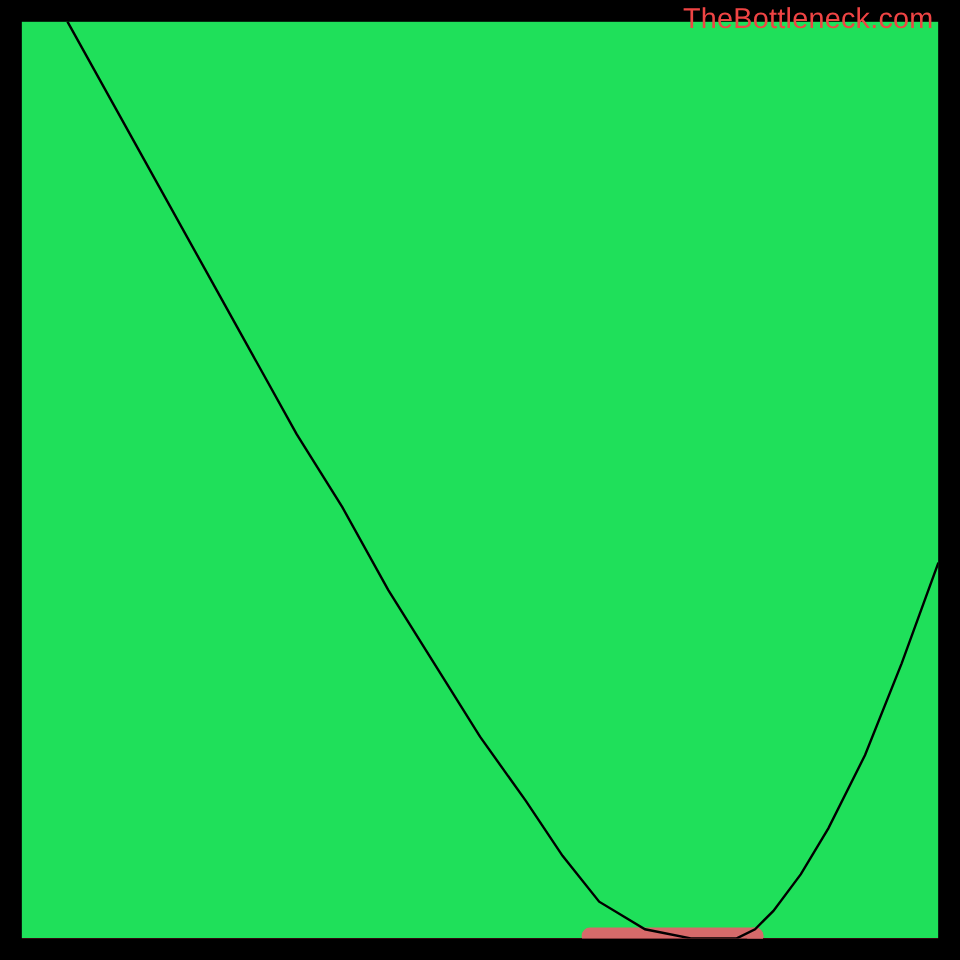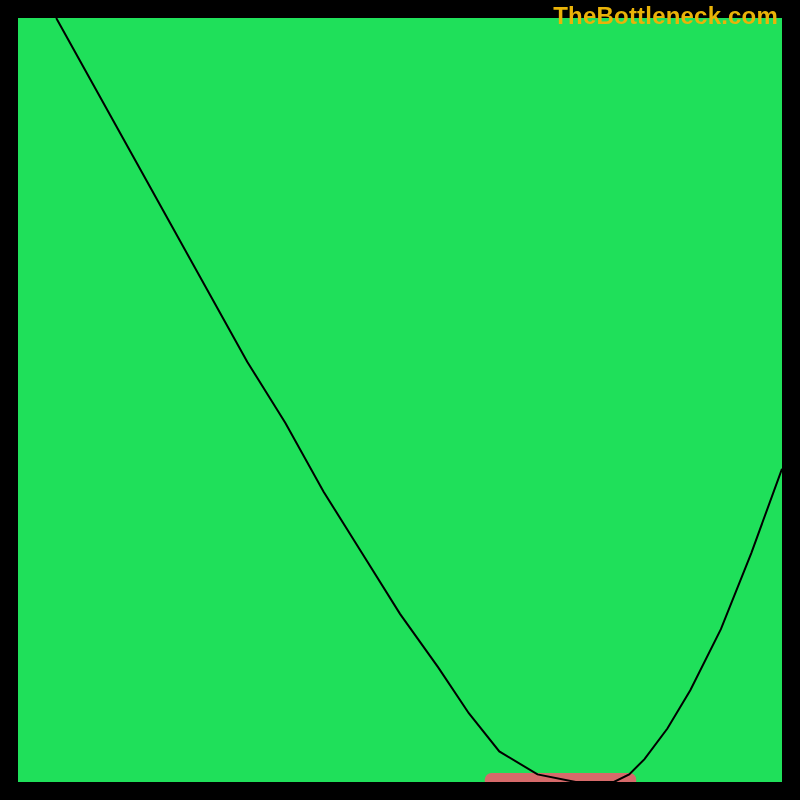--- a/index.html
+++ b/index.html
@@ -24,22 +24,22 @@
     left: 0;
     top: 0;
     width: 764px;
     height: 764px;
   }
   .watermark {
     position: absolute;
     top: 2px;
     right: 22px;
     font-size: 24px;
-    font-weight: 700;
-    color: #eab308;
+    font-weight: 400;
+    color: #ef4444;
     letter-spacing: 0.2px;
   }
 </style>
 </head>
 <body>
 
 <div class="frame">
 
   <svg class="plot" viewBox="0 0 764 764">
     <defs>

